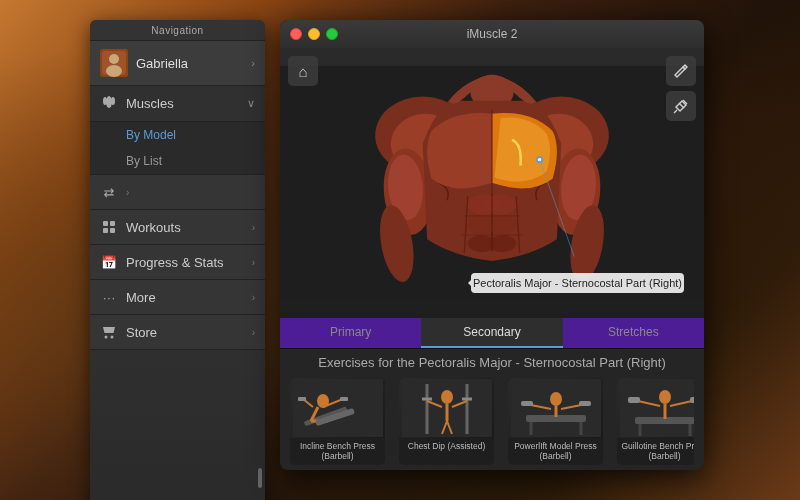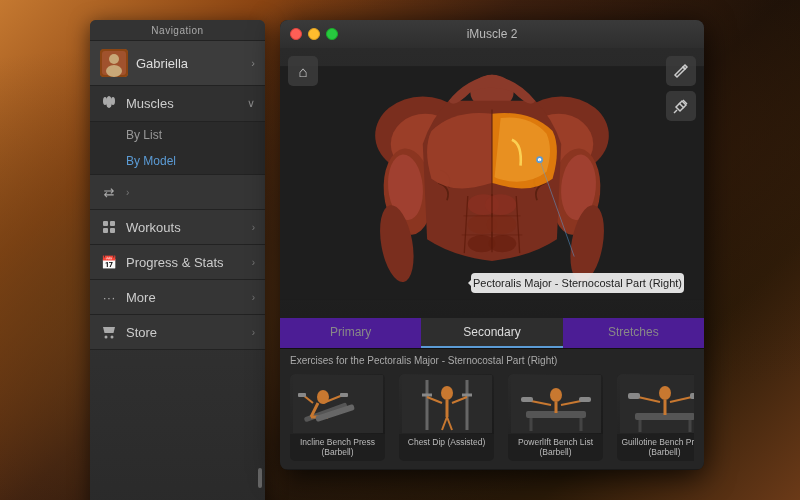--- a/index.html
+++ b/index.html
@@ -297,21 +297,22 @@
       border-bottom: 2px solid #5b9bd5;
     }
 
     
     .exercise-section {
       background: #252525;
       padding: 6px 10px 4px;
     }
     .exercise-section-title {
       color: #aaa;
-      font-size: 10px;
+      font-size: 13px;
+      text-align: center;
       margin-bottom: 8px;
     }
 
     .exercise-grid {
       display: flex;
       gap: 14px;
       padding-bottom: 4px;
       overflow-x: auto;
     }
     .exercise-card {
@@ -372,22 +373,22 @@
       <svg width="16" height="16" viewBox="0 0 16 16" fill="#aaa">
         <ellipse cx="8" cy="8" rx="3" ry="6"></ellipse>
         <ellipse cx="4" cy="7" rx="2" ry="4"></ellipse>
         <ellipse cx="12" cy="7" rx="2" ry="4"></ellipse>
       </svg>
     </span>
     <span class="muscles-label">Muscles</span>
     <span class="muscles-chevron">∨</span>
   </div>
   <div class="muscles-sub">
+    <div class="muscles-sub-item active">By Model</div>
     <div class="muscles-sub-item inactive">By List</div>
-    <div class="muscles-sub-item active">By Model</div>
   </div>
 
   <div class="nav-section">
     <span class="nav-section-icon">⇄</span>
     <span class="nav-section-chevron">›</span>
   </div>
 
   <div class="nav-section">
     <span class="nav-section-icon">
       <svg width="14" height="14" viewBox="0 0 14 14" fill="#aaa">
@@ -588,21 +589,21 @@
             <line x1="45" y1="27" x2="45" y2="38" stroke="#c87830" stroke-width="3"></line>
             <line x1="40" y1="30" x2="20" y2="26" stroke="#c87830" stroke-width="2"></line>
             <line x1="50" y1="30" x2="70" y2="26" stroke="#c87830" stroke-width="2"></line>
             <rect x="10" y="22" width="12" height="5" rx="2" fill="#888"></rect>
             <rect x="68" y="22" width="12" height="5" rx="2" fill="#888"></rect>
 
             <line x1="20" y1="43" x2="20" y2="56" stroke="#444" stroke-width="3"></line>
             <line x1="70" y1="43" x2="70" y2="56" stroke="#444" stroke-width="3"></line>
           </svg>
         </div>
-        <div class="exercise-card-label">PowerlIft Bench List (Barbell)</div>
+        <div class="exercise-card-label">PowerlIft Model Press (Barbell)</div>
       </div>
 
       <div class="exercise-card">
         <div class="exercise-card-thumb">
           <svg width="90" height="58" viewBox="0 0 90 58" fill="none">
             <rect width="90" height="58" fill="#2a2a2a"></rect>
 
             <rect x="15" y="38" width="60" height="7" rx="2" fill="#555"></rect>
             <ellipse cx="45" cy="18" rx="6" ry="7" fill="#c87830"></ellipse>
             <line x1="45" y1="25" x2="45" y2="40" stroke="#c87830" stroke-width="3"></line>

